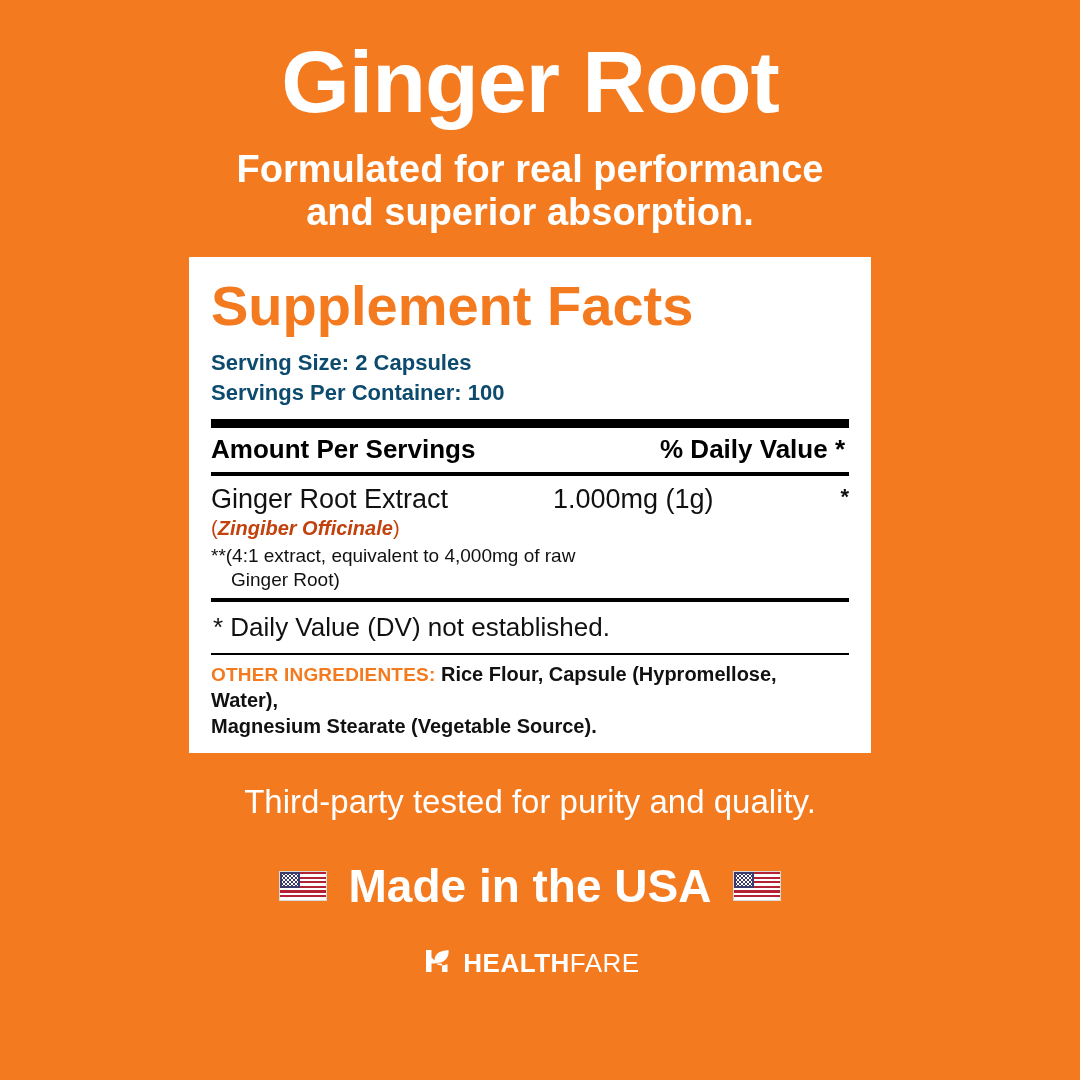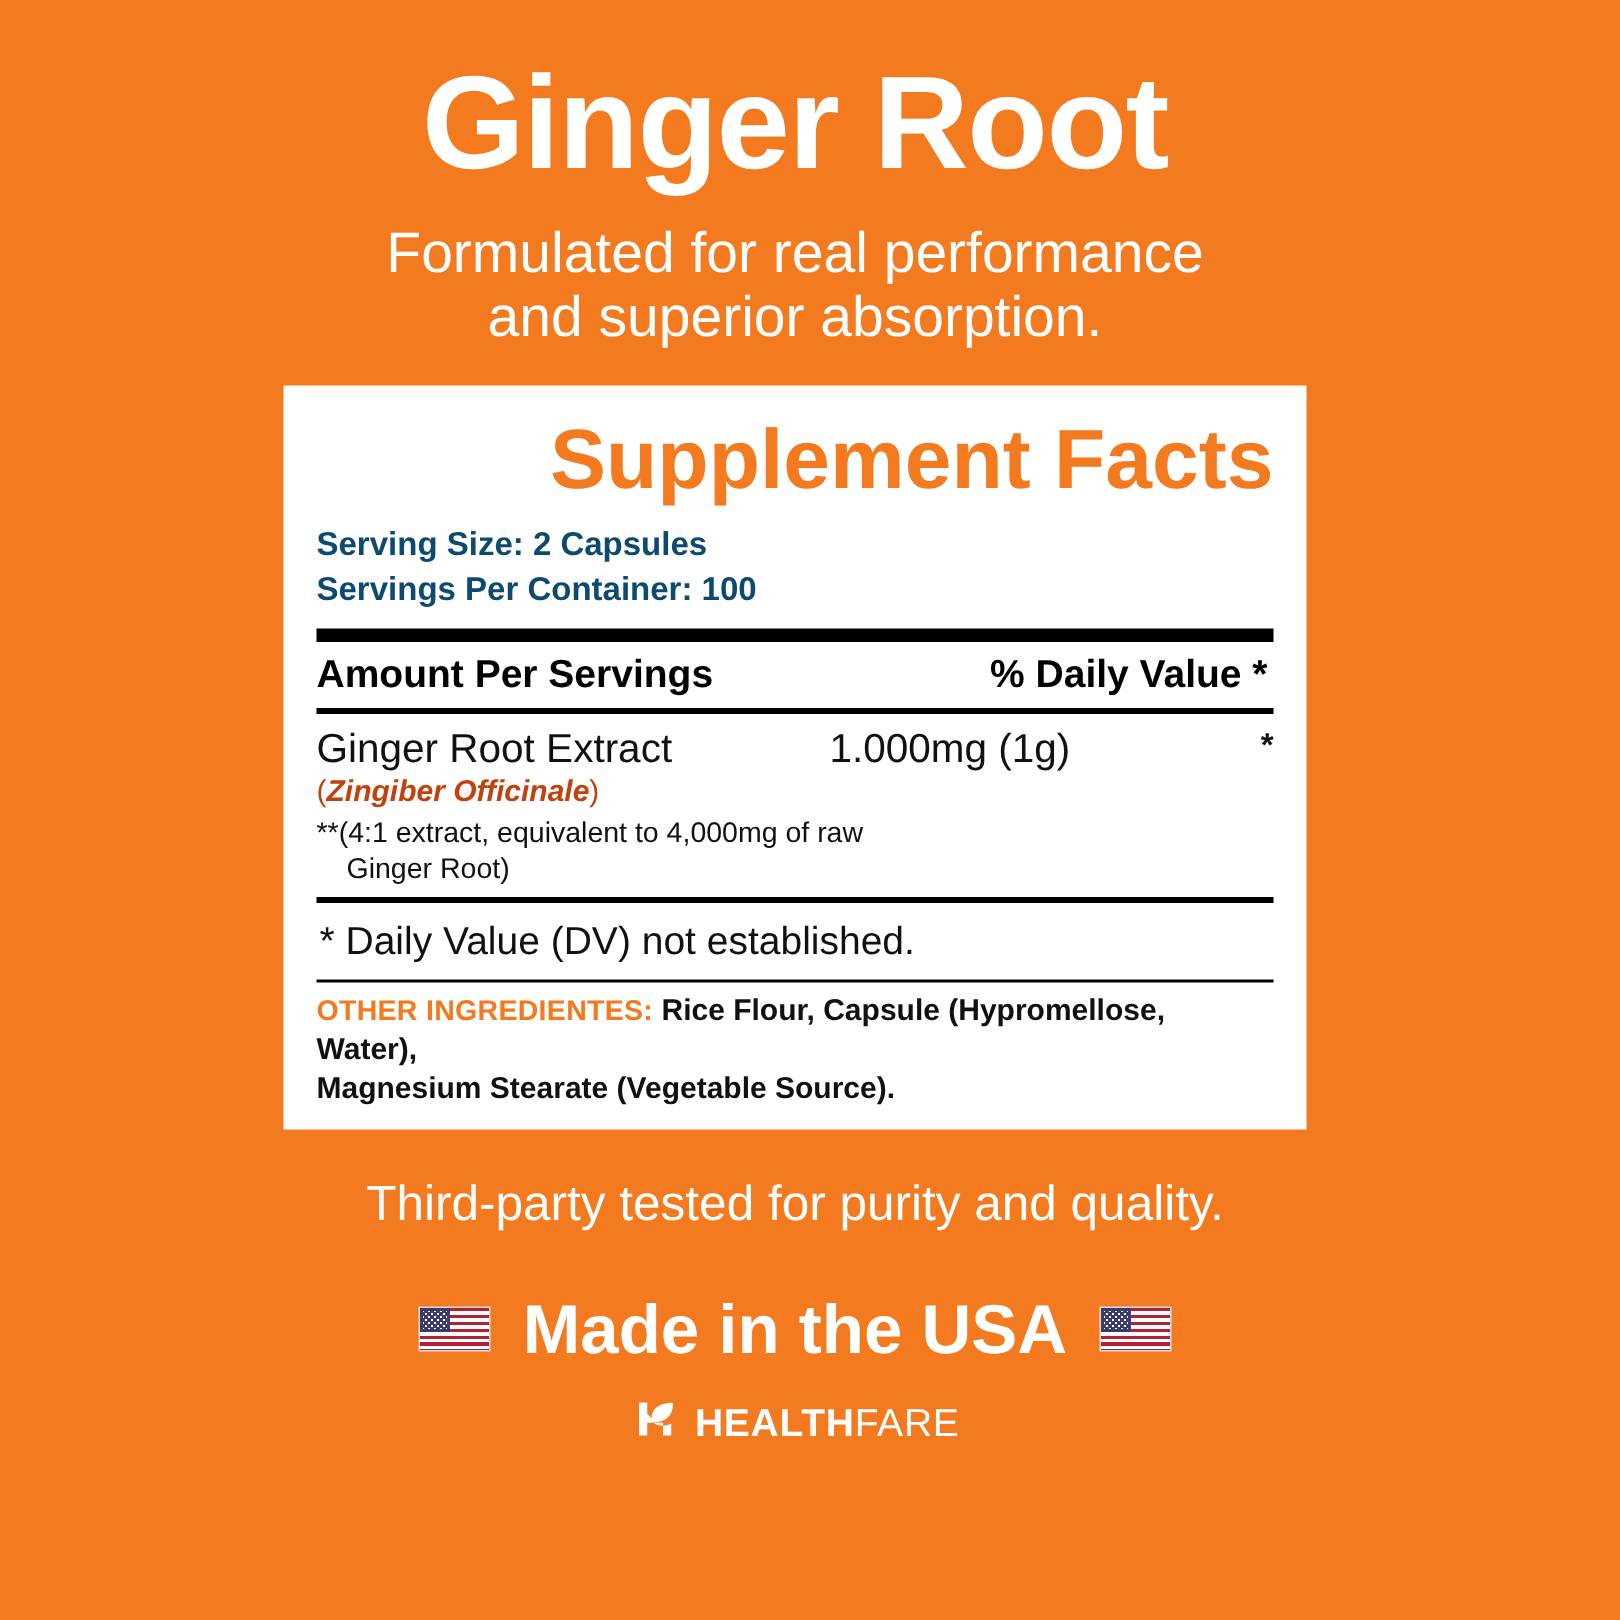--- a/index.html
+++ b/index.html
@@ -32,41 +32,41 @@
     font-weight: bold;
     letter-spacing: -1px;
     line-height: 1.0;
     text-align: center;
   }
 
   .tagline {
     margin-top: 22px;
     color: #FFFFFF;
     font-size: 38px;
-    font-weight: 400;
+    font-weight: 700;
     line-height: 1.12;
     text-align: center;
     max-width: 840px;
   }
   .tagline .line2 { display: block; }
 
   
   .facts-panel {
     margin-top: 24px;
     width: 682px;
     background: #FFFFFF;
     box-sizing: border-box;
     padding: 16px 22px 10px 22px;
   }
 
   .facts-title {
     color: #F37A1F;
     font-size: 56px;
     font-weight: bold;
-    text-align: right;
+    text-align: left;
     line-height: 1.05;
     margin: 4px 0 12px 0;
   }
 
   .serving-line {
     color: #0c4a6e;
     font-size: 22px;
     line-height: 1.35;
     font-weight: bold;
   }
@@ -201,21 +201,21 @@
     position: absolute;
     inset: 2px;
     background-image:
       radial-gradient(#fff 0.8px, transparent 0.9px),
       radial-gradient(#fff 0.8px, transparent 0.9px);
     background-size: 4px 4px, 4px 4px;
     background-position: 0 0, 2px 2px;
   }
 
   .brand-row {
-    margin-top: 16px;
+    margin-top: 31px;
     display: flex;
     align-items: center;
     justify-content: center;
     gap: 9px;
   }
   .brand-mark { flex: 0 0 auto; }
   .brand-name {
     color: #FFFFFF;
     font-size: 26px;
     font-weight: bold;

